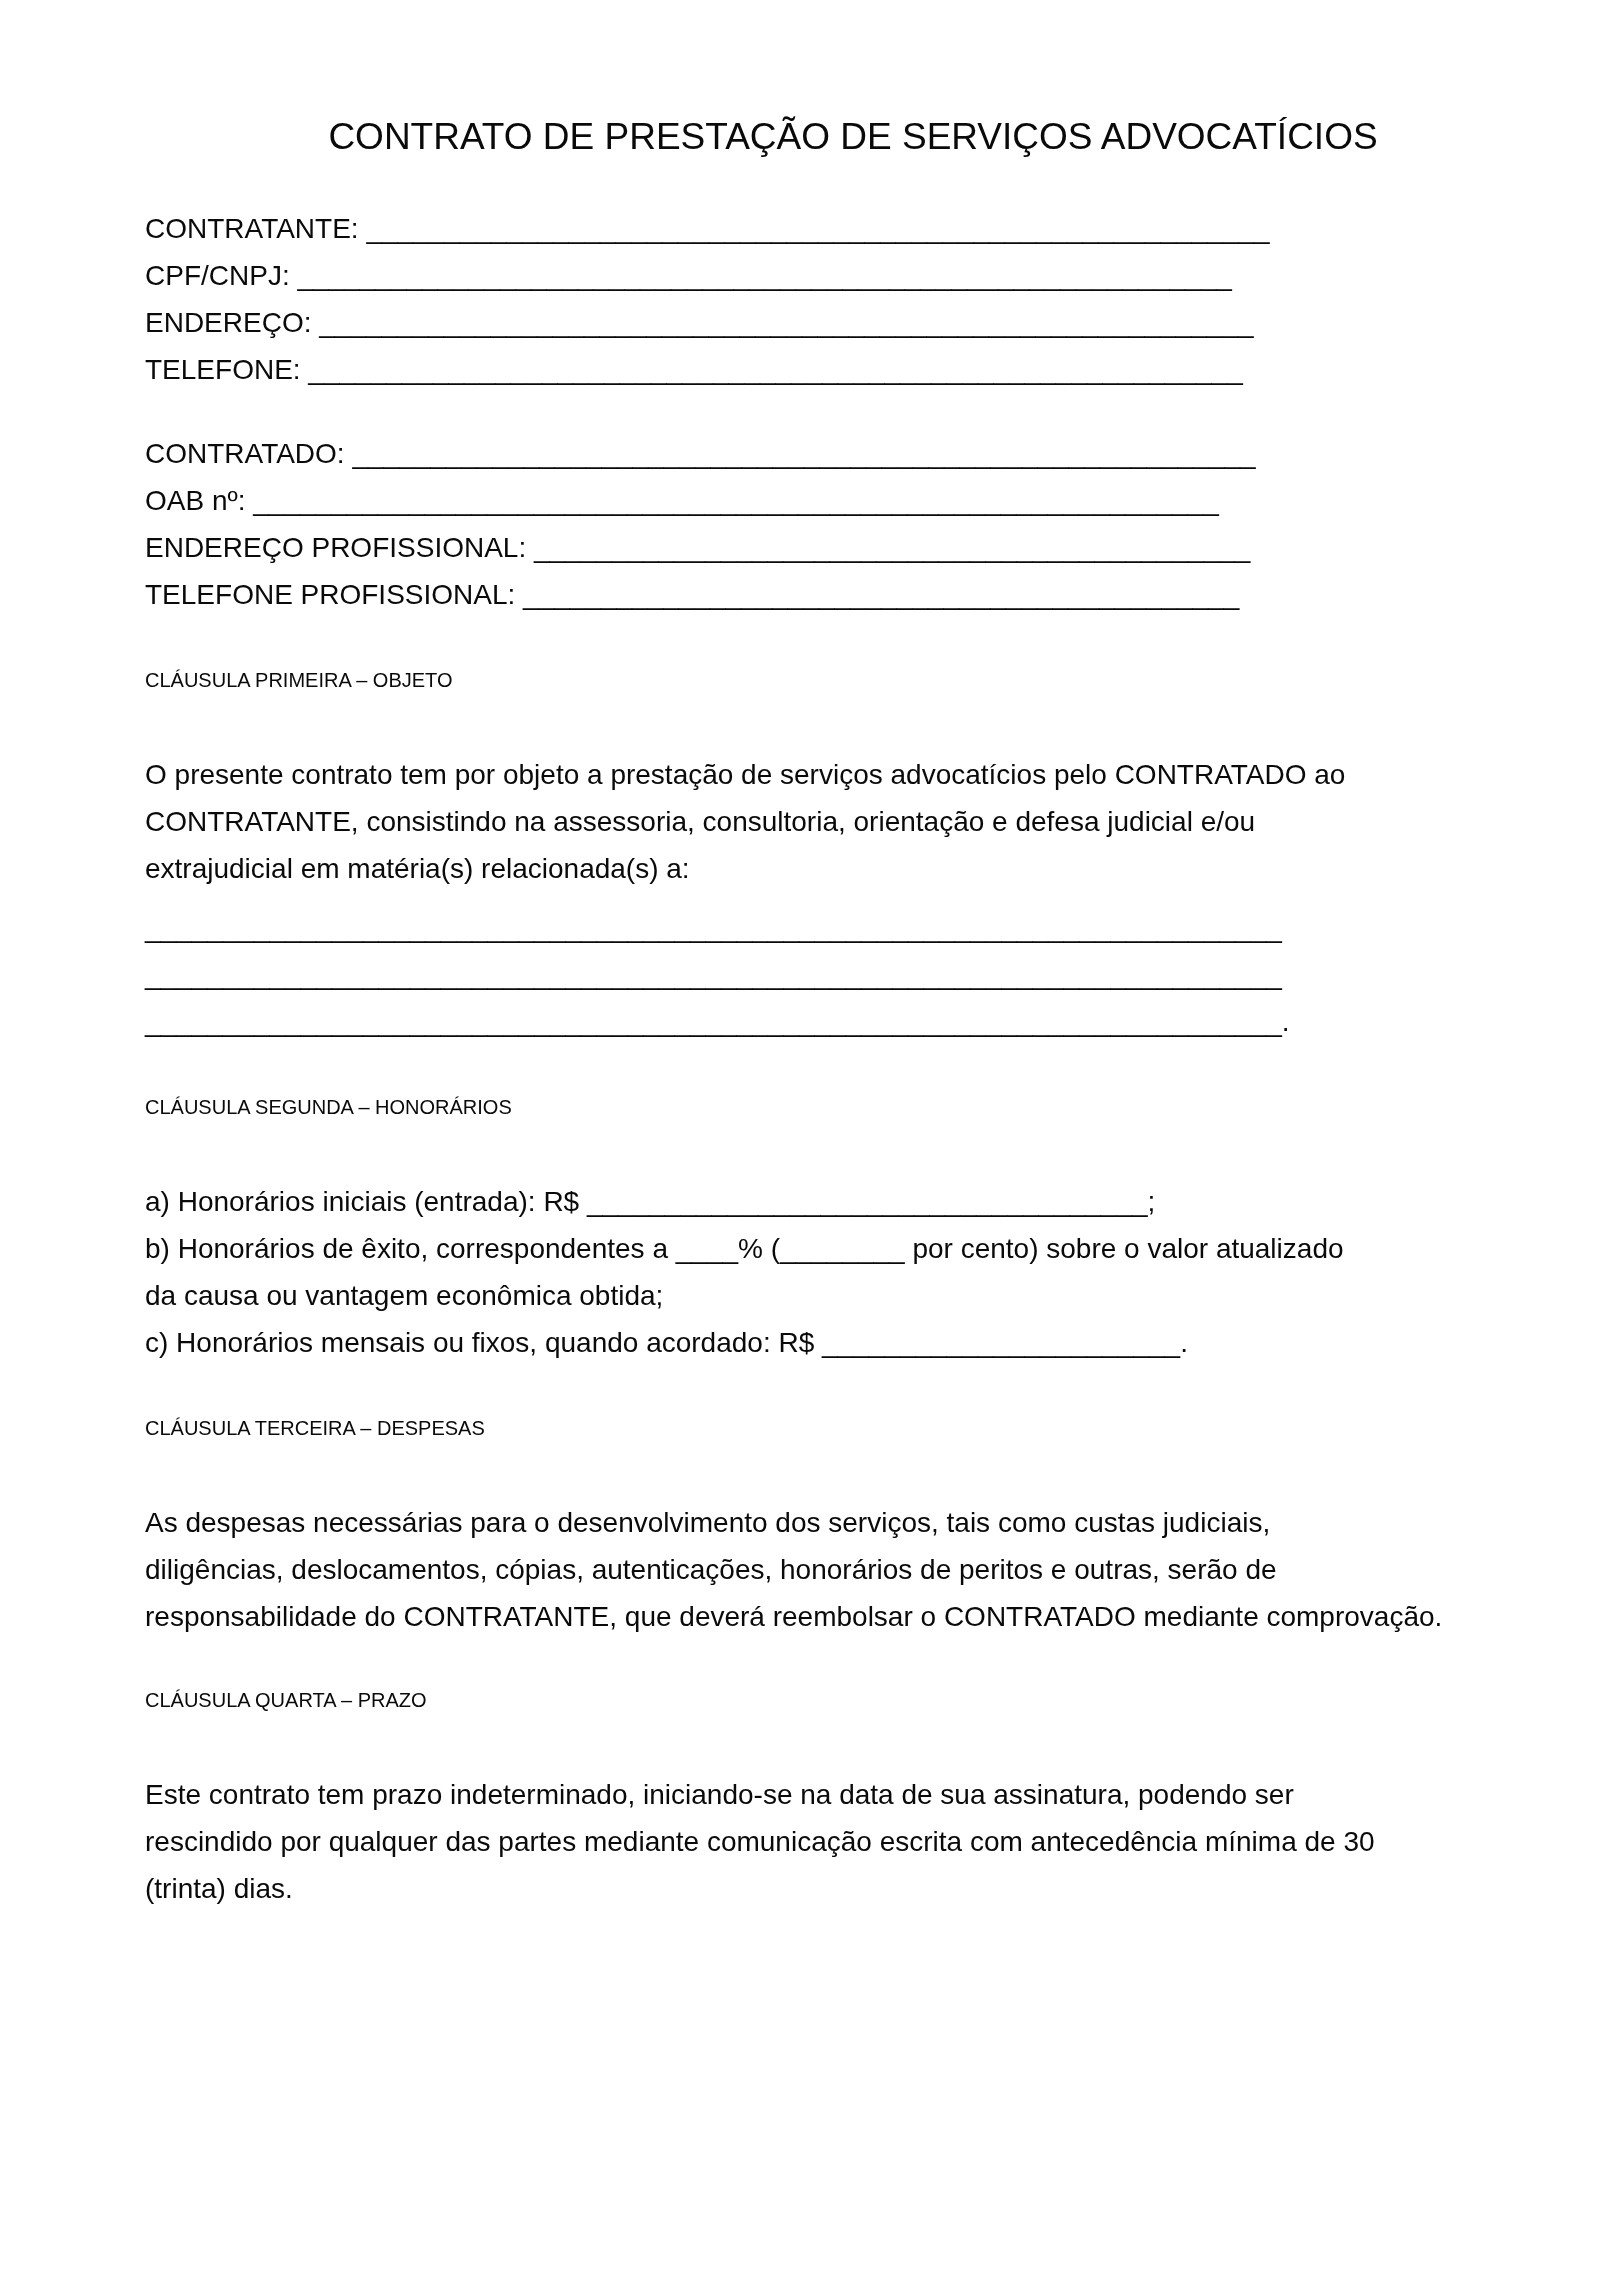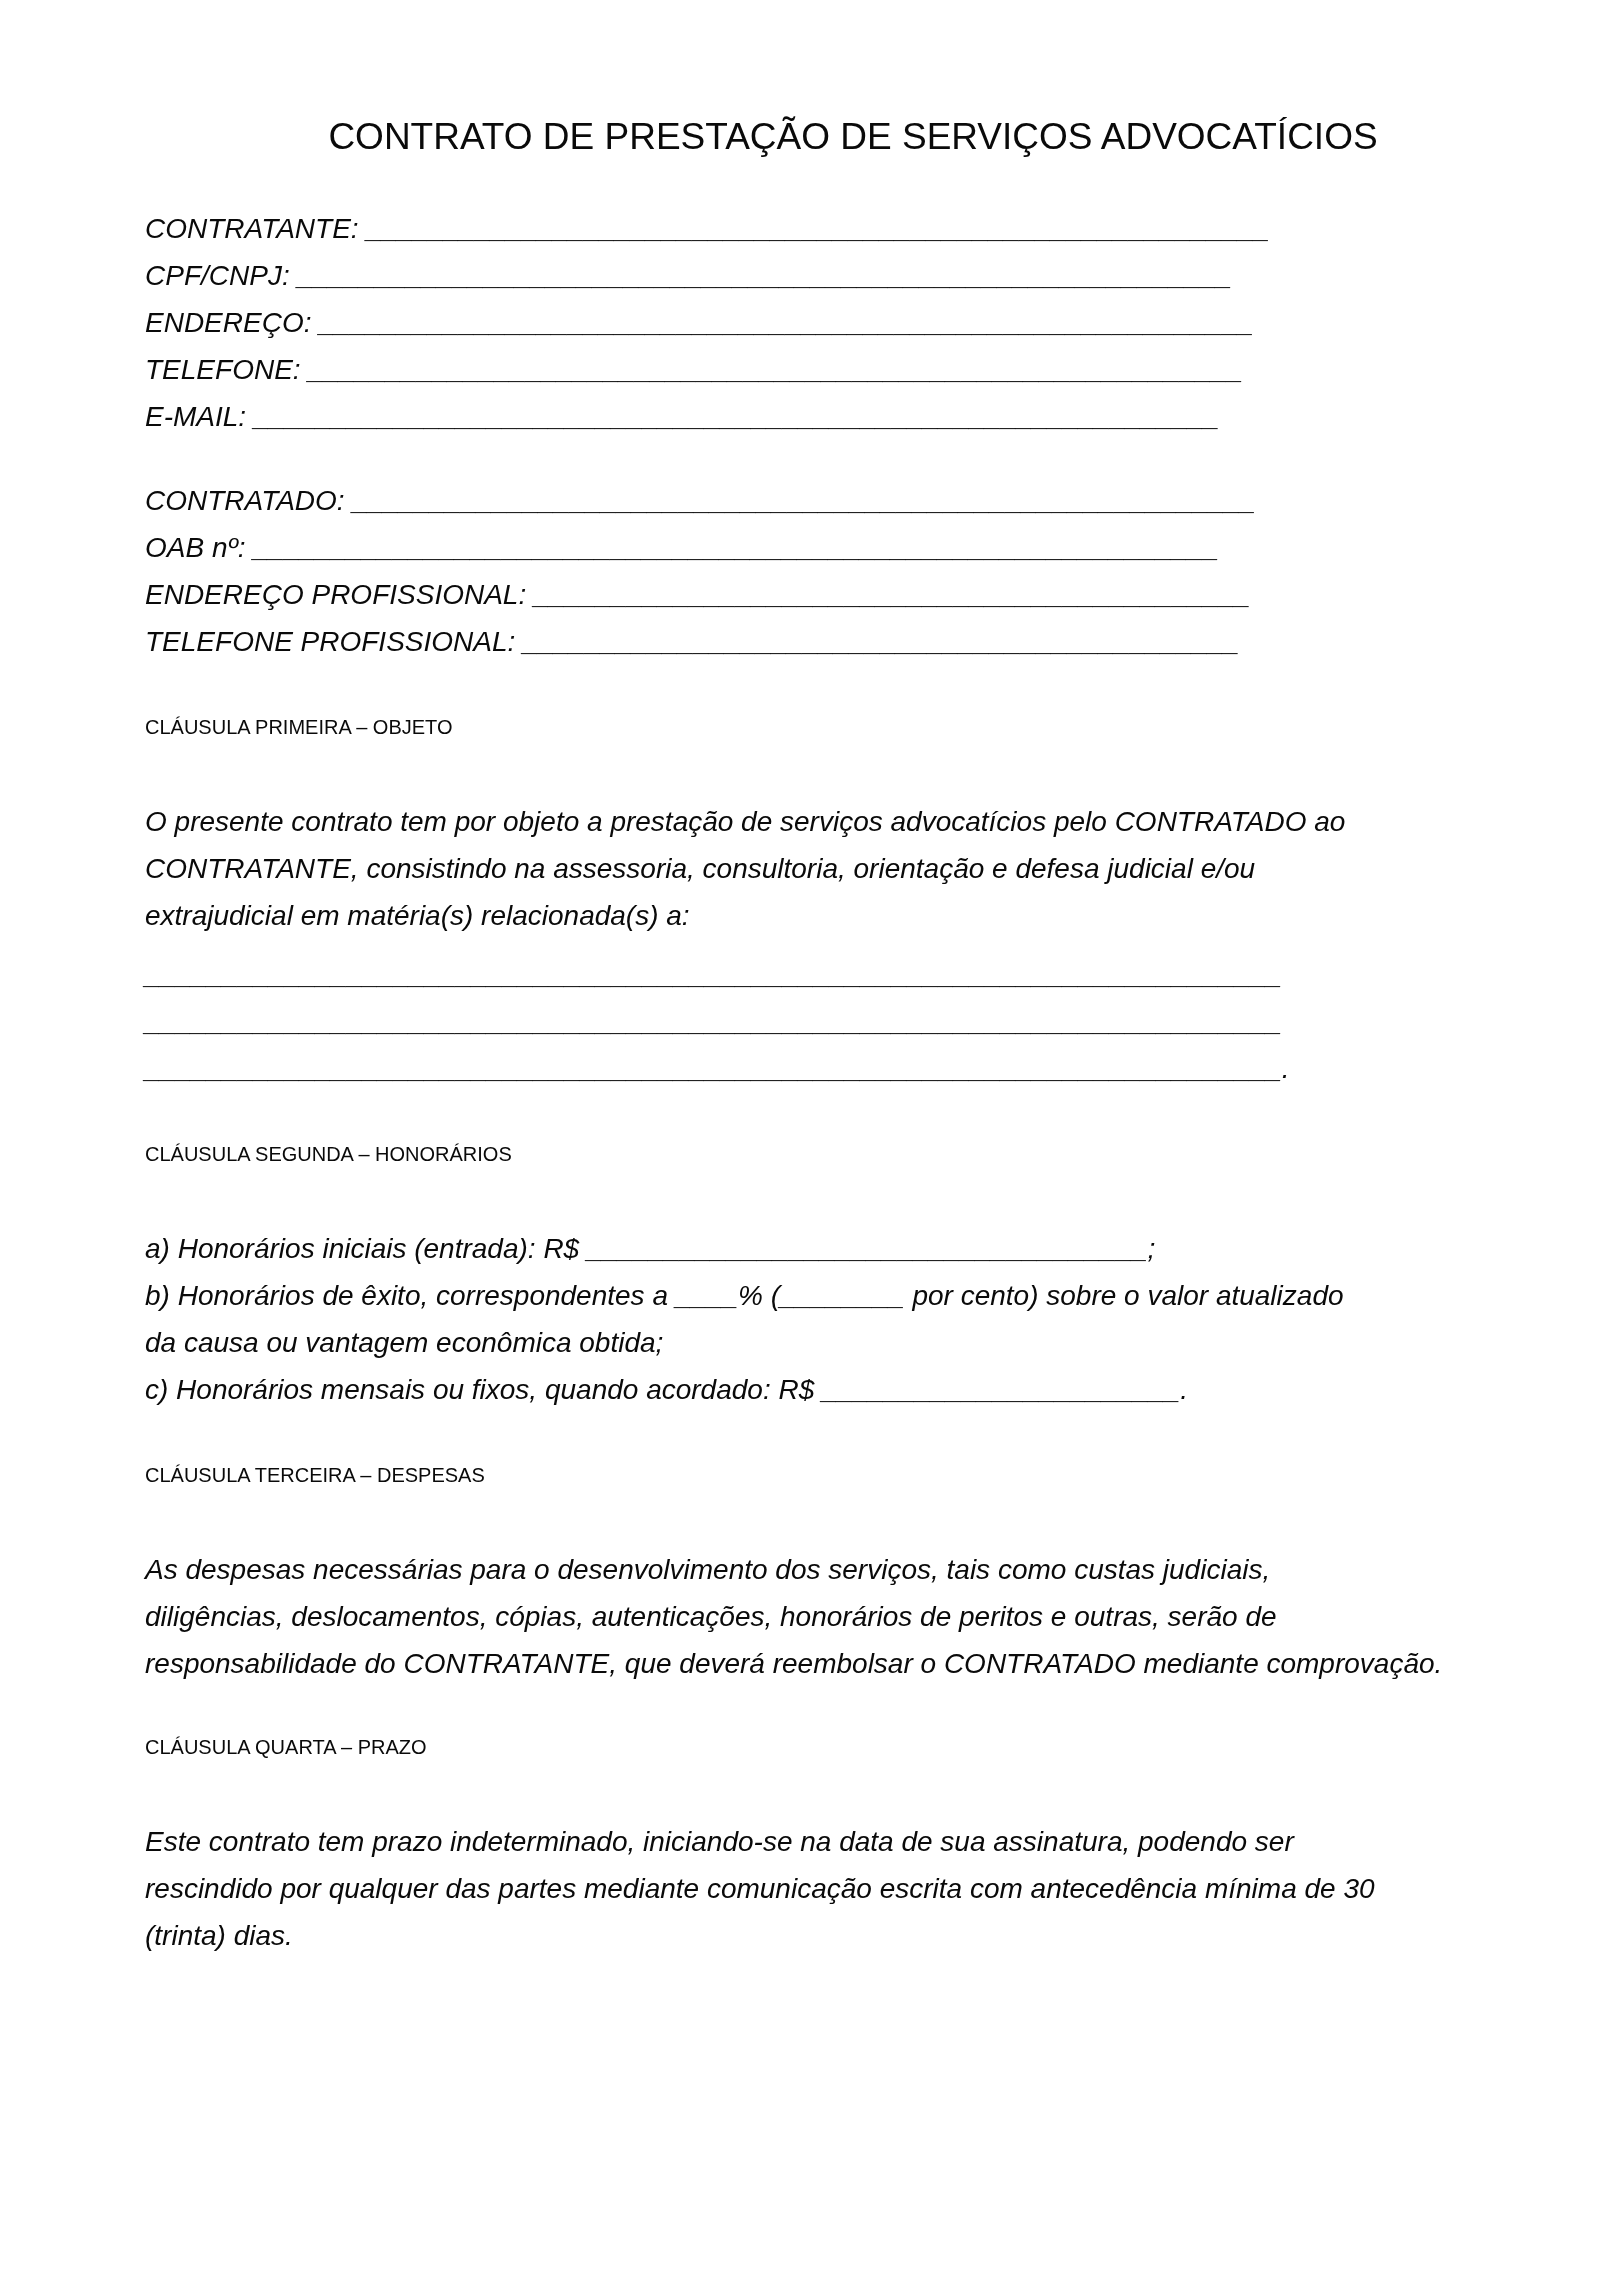--- a/index.html
+++ b/index.html
@@ -23,21 +23,20 @@
   h1.title {
     font-size: 37px;
     line-height: 47px;
     font-weight: 400;
     text-align: center;
     margin: 0 0 45px 0;
     white-space: nowrap;
   }
   .line {
     white-space: nowrap;
-    font-style: italic;
   }
   h2.clause {
     font-size: 20px;
     line-height: 47px;
     font-weight: 400;
     margin: 39px 0 0 0;
     white-space: nowrap;
   }
   h2.clause.mt38 { margin-top: 37px; }
   .fields { margin: 0; }
@@ -51,21 +50,20 @@
 
 <div class="page">
 
   <h1 class="title">CONTRATO DE PRESTAÇÃO DE SERVIÇOS ADVOCATÍCIOS</h1>
 
   <div class="fields">
     <div class="line"><span>CONTRATANTE:</span><span class="underline"> __________________________________________________________</span></div>
     <div class="line"><span>CPF/CNPJ:</span><span class="underline"> ____________________________________________________________</span></div>
     <div class="line"><span>ENDEREÇO:</span><span class="underline"> ____________________________________________________________</span></div>
     <div class="line"><span>TELEFONE:</span><span class="underline"> ____________________________________________________________</span></div>
-    <div class="line"><span>E-MAIL:</span><span class="underline"> ______________________________________________________________</span></div>
   </div>
 
   <div class="fields gap">
     <div class="line"><span>CONTRATADO:</span><span class="underline"> __________________________________________________________</span></div>
     <div class="line"><span>OAB nº:</span><span class="underline"> ______________________________________________________________</span></div>
     <div class="line"><span>ENDEREÇO PROFISSIONAL:</span><span class="underline"> ______________________________________________</span></div>
     <div class="line"><span>TELEFONE PROFISSIONAL:</span><span class="underline"> ______________________________________________</span></div>
   </div>
 
   <h2 class="clause">CLÁUSULA PRIMEIRA – OBJETO</h2>

